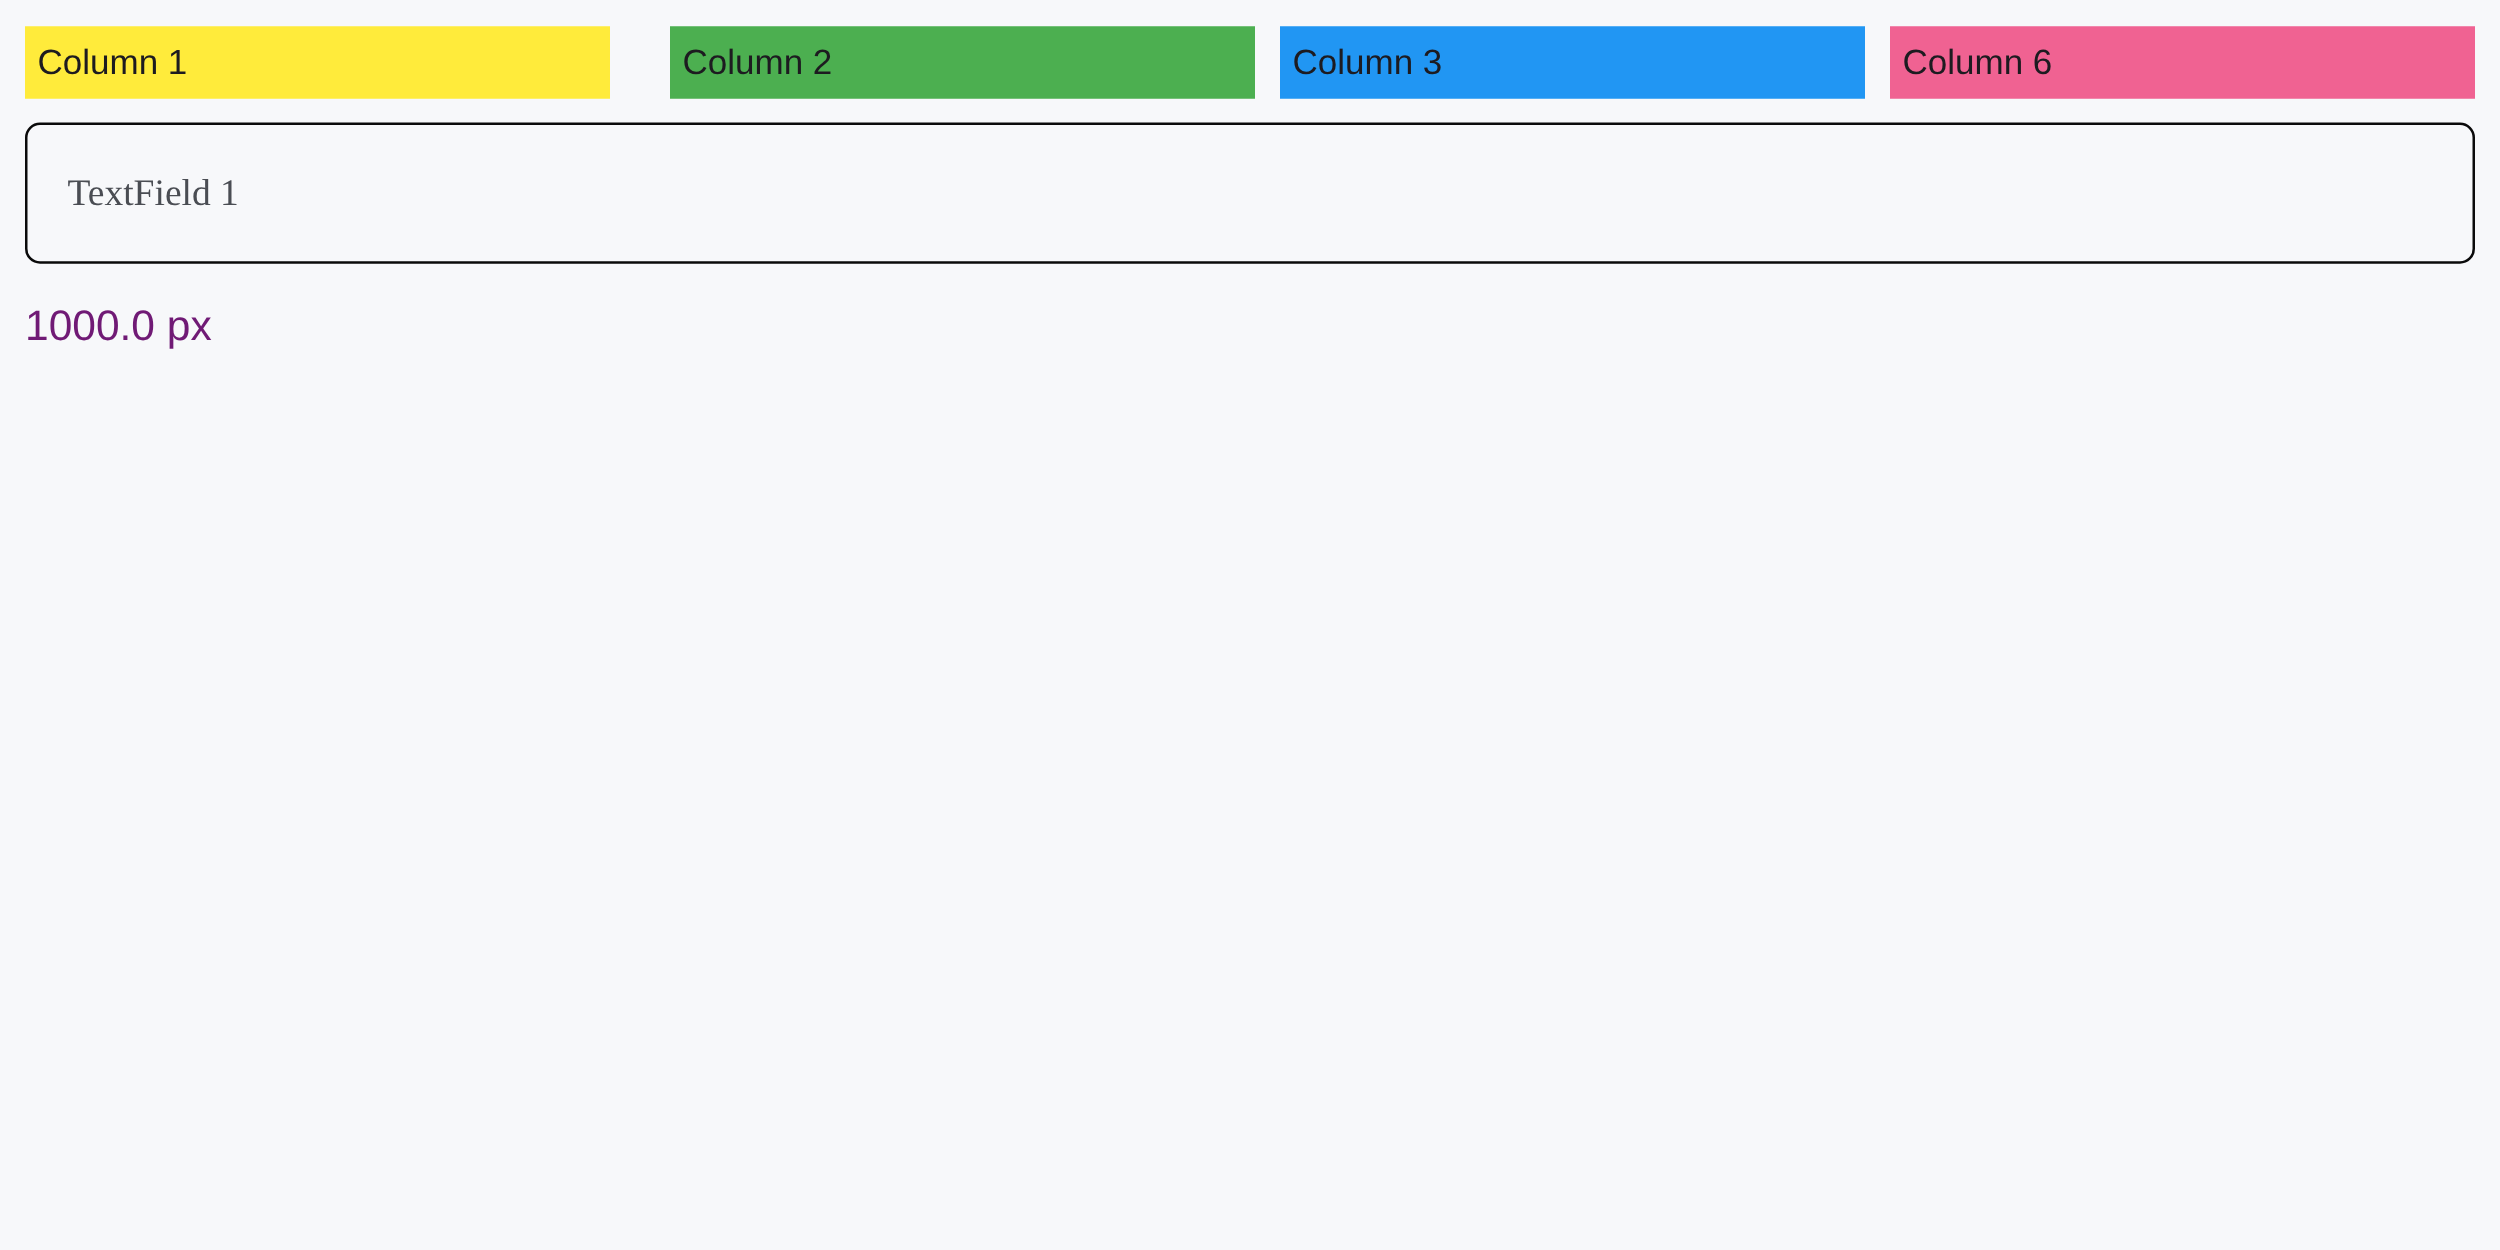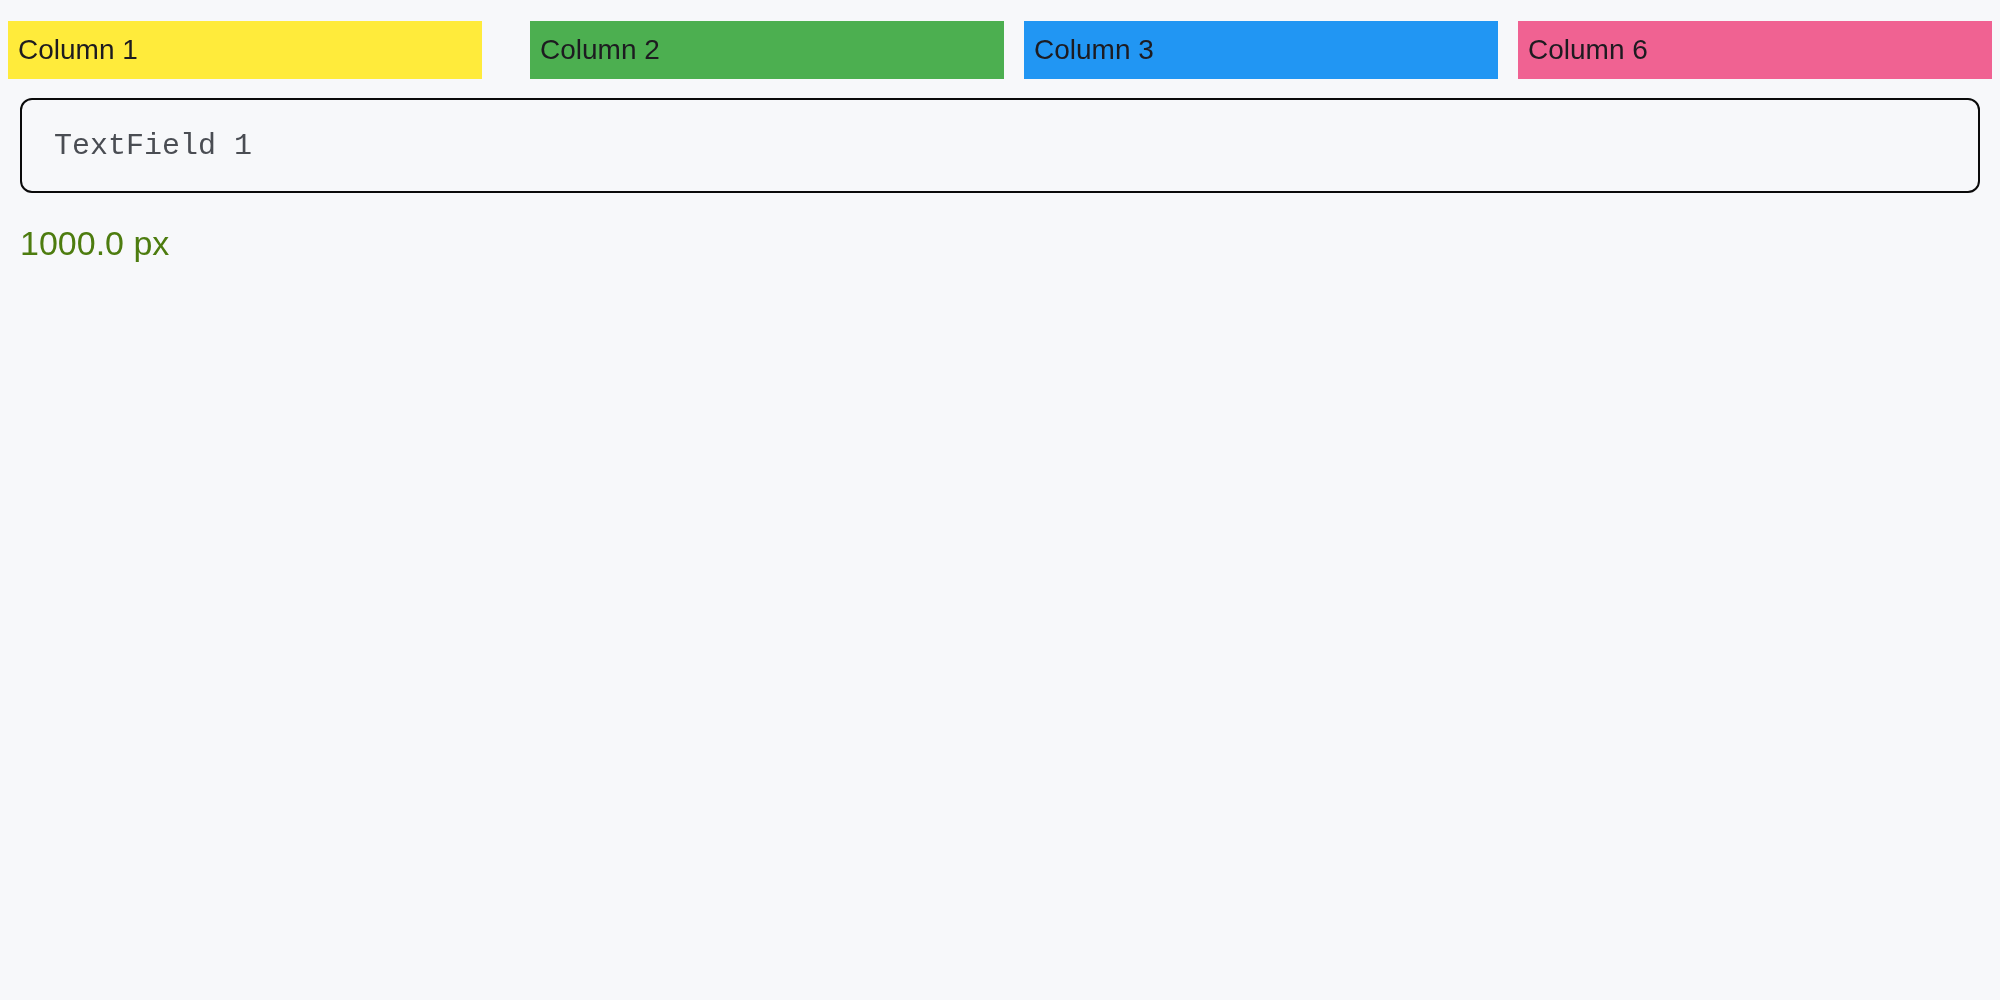--- a/index.html
+++ b/index.html
@@ -12,21 +12,21 @@
     background: #F7F8FA;
     font-family: "Liberation Sans", sans-serif;
     overflow: hidden;
     position: relative;
   }
 
   
   .bars-row {
     display: flex;
     gap: 20px;
-    padding: 0 8px;
+    padding: 0 20px;
     margin-top: 21px;
   }
   .bar {
     flex: 1 1 0;
     height: 58px;
     display: flex;
     align-items: center;
     padding-left: 10px;
     box-sizing: border-box;
     min-width: 0;
@@ -39,42 +39,42 @@
 
   
   .fields-row {
     display: flex;
     gap: 23px;
     padding: 0 20px;
     margin-top: 19px;
   }
   .textfield {
     flex: 1 1 0;
-    height: 95px;
+    height: 113px;
     box-sizing: border-box;
     border: 2.5px solid #0A0A0A;
     border-radius: 12px;
     background: transparent;
-    font-family: Liberation Mono, monospace;
+    font-family: Liberation Serif, serif;
     font-size: 30px;
     color: #3F4247;
     padding: 0 20px 0 32px;
     outline: none;
     min-width: 0;
   }
   .textfield::placeholder {
     color: #4A4D53;
     opacity: 1;
   }
 
   
   .px-label {
     margin: 31px 0 0 20px;
     font-size: 34px;
-    color: #4d7c0f;
+    color: #701a75;
   }
 </style>
 </head>
 <body style="background: rgb(247, 248, 250);">
 
 <div class="bars-row">
   <div class="bar" style="background-color: rgb(255, 235, 59);">
     <span class="bar-label">Column 1</span>
   </div>
   <div class="bar" style="background-color: rgb(76, 175, 80); margin-left: 28px;">

